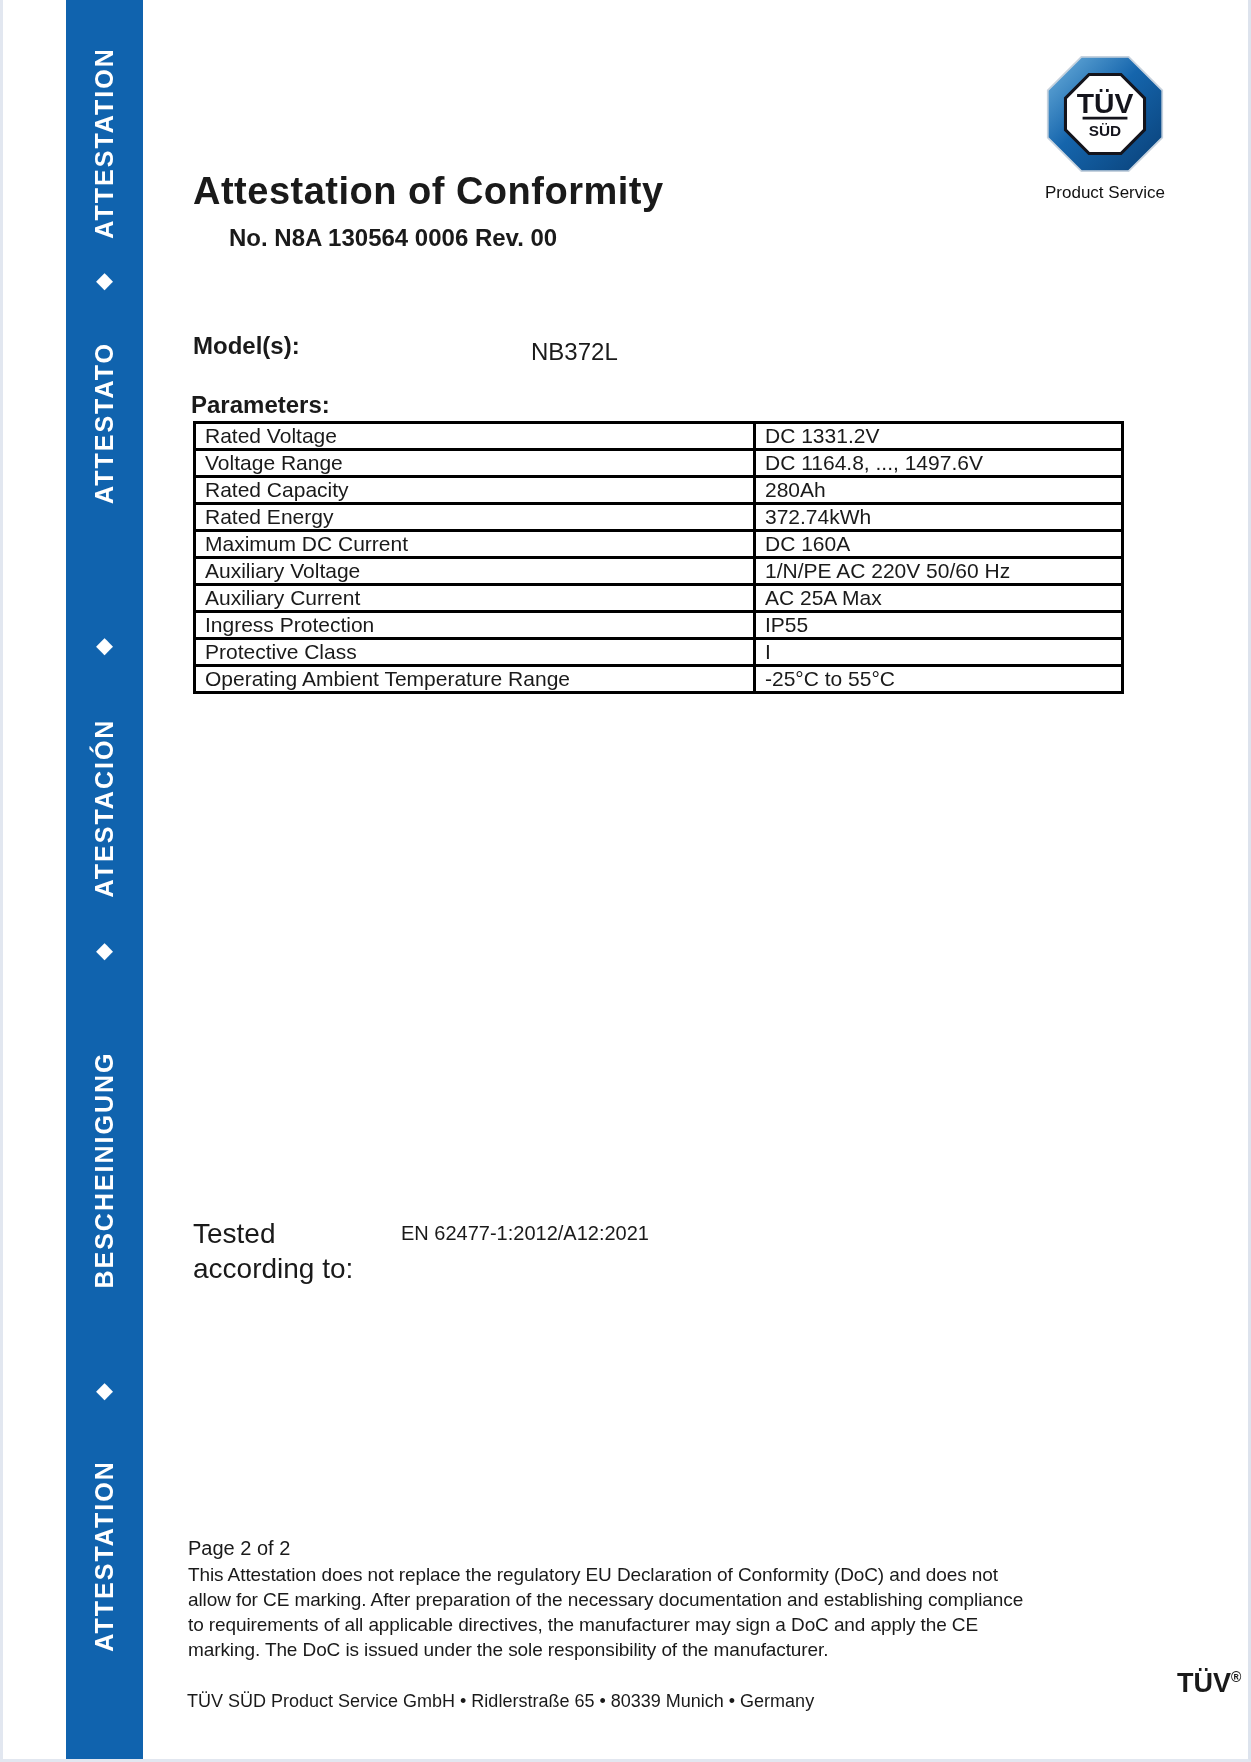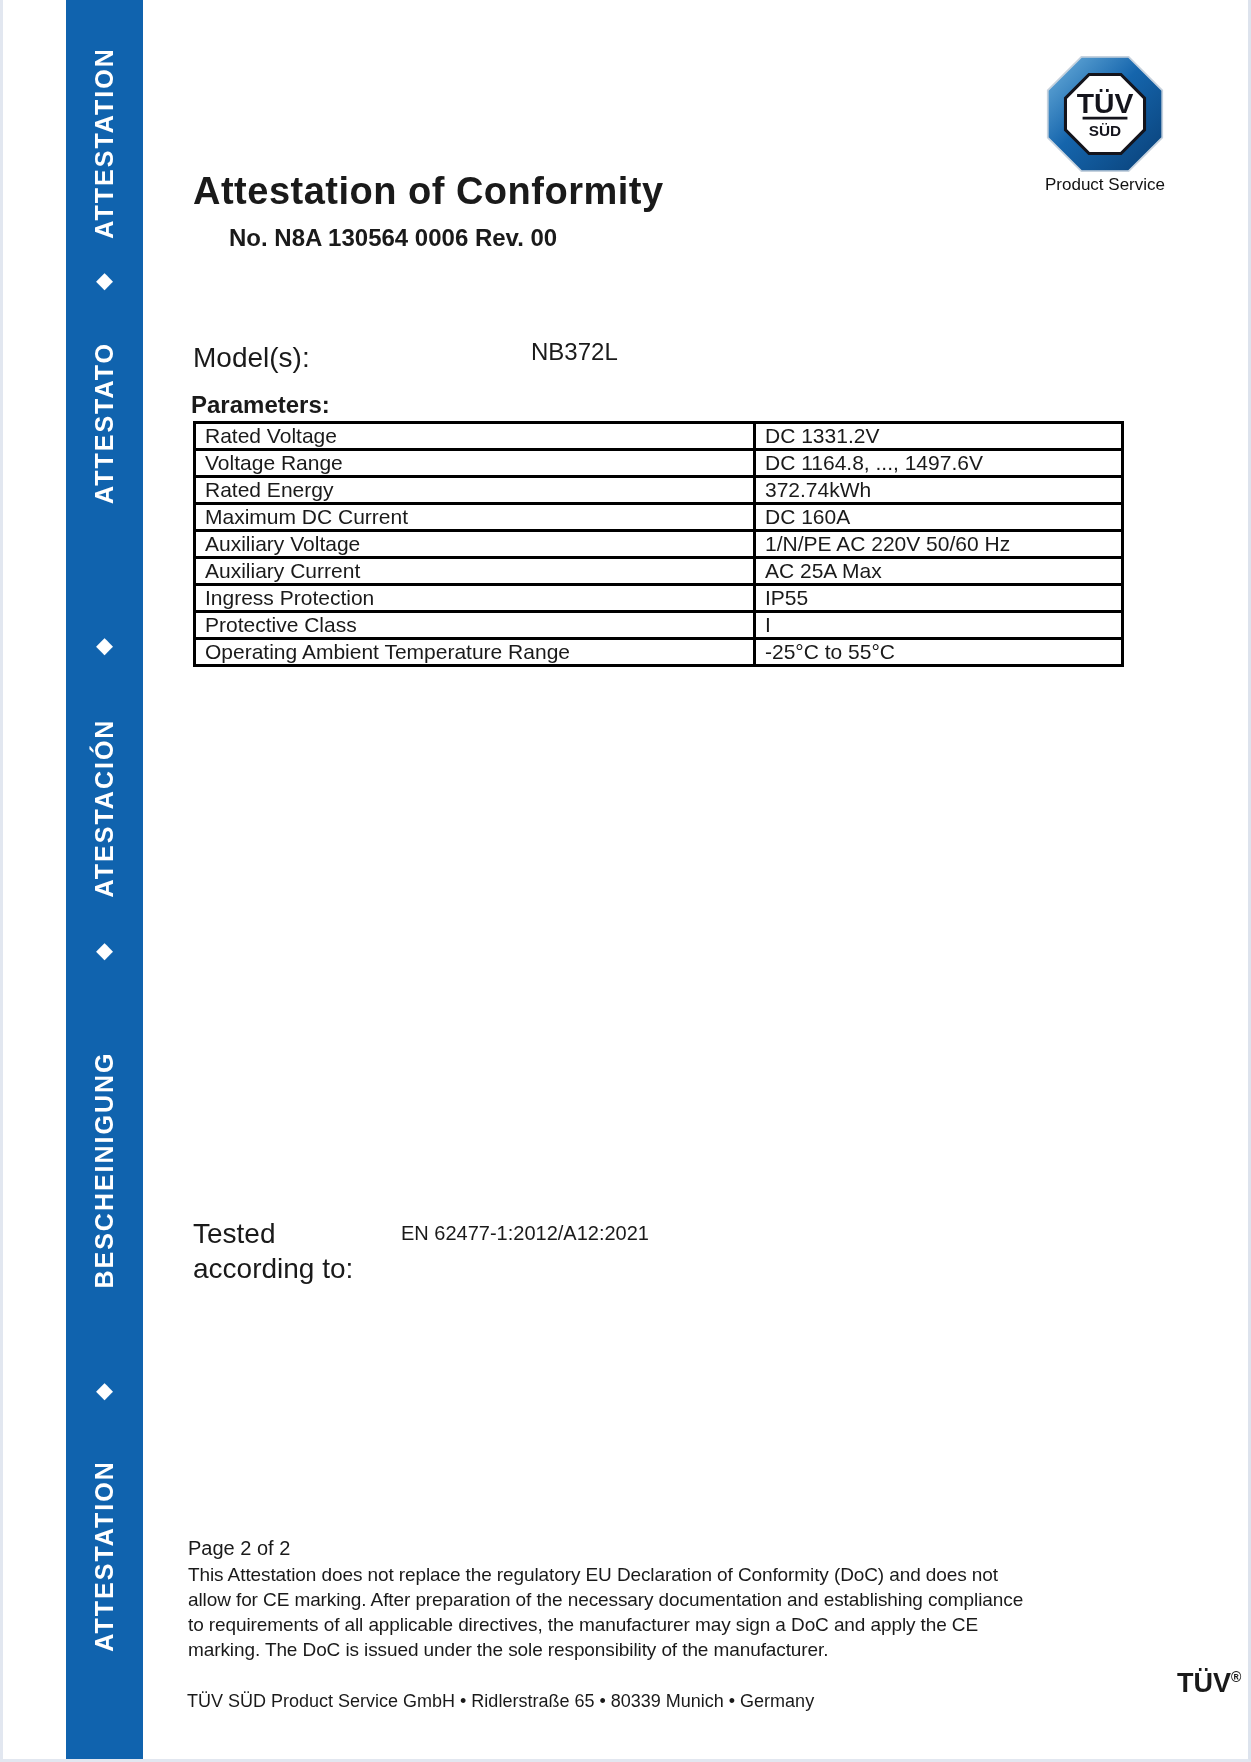--- a/index.html
+++ b/index.html
@@ -19,26 +19,26 @@
     font-weight:bold; font-size:25px; letter-spacing:2px; white-space:nowrap;
   }
   .side-item.diamond .vtext { font-size:22px; letter-spacing:0; }
   .si-1 { top:145px; } .si-2 { top:285px; } .si-3 { top:425px; }
   .si-4 { top:650px; } .si-5 { top:810px; } .si-6 { top:955px; }
   .si-7 { top:1172px; } .si-8 { top:1395px; } .si-9 { top:1558px; }
 
   
   .logo-wrap { position:absolute; left:1042px; top:55px; width:120px; text-align:center; }
   .logo-wrap svg { width:118px; height:118px; display:block; margin:0 auto; }
-  .logo-caption { margin-top:2px; font-size:17px; color:#111; white-space:nowrap; }
+  .logo-caption { margin-top:10px; font-size:17px; color:#111; white-space:nowrap; }
 
   
   .title { position:absolute; left:190px; top:170px; font-size:38px; font-weight:bold; letter-spacing:0.5px; }
   .doc-number { position:absolute; left:190px; top:224px; font-size:24px; font-weight:bold;margin-left:36px; }
-  .model-label { position:absolute; left:190px; top:342px; font-size:28px; font-weight:normal; }
+  .model-label { position:absolute; left:190px; top:332px; font-size:24px; font-weight:bold; }
   .model-value { position:absolute; left:528px; top:338px; font-size:24px; font-weight:normal; }
   .params-heading { position:absolute; left:188px; top:391px; font-size:24px; font-weight:bold; }
 
   
   .params-table {
     position:absolute; left:190px; top:421px; width:928px;
     border-collapse:collapse; table-layout:fixed;
   }
   .params-table td {
     border:3px solid #000; height:19px; font-size:21px;
@@ -105,20 +105,24 @@
     <tbody>
       <tr>
         <td class="c-label">Rated Voltage</td>
         <td class="c-value">DC 1331.2V</td>
       </tr>
       <tr>
         <td class="c-label">Voltage Range</td>
         <td class="c-value">DC 1164.8, ..., 1497.6V</td>
       </tr>
       <tr>
+        <td class="c-label">Rated Capacity</td>
+        <td class="c-value">280Ah</td>
+      </tr>
+      <tr>
         <td class="c-label">Rated Energy</td>
         <td class="c-value">372.74kWh</td>
       </tr>
       <tr>
         <td class="c-label">Maximum DC Current</td>
         <td class="c-value">DC 160A</td>
       </tr>
       <tr>
         <td class="c-label">Auxiliary Voltage</td>
         <td class="c-value">1/N/PE AC 220V 50/60 Hz</td>

